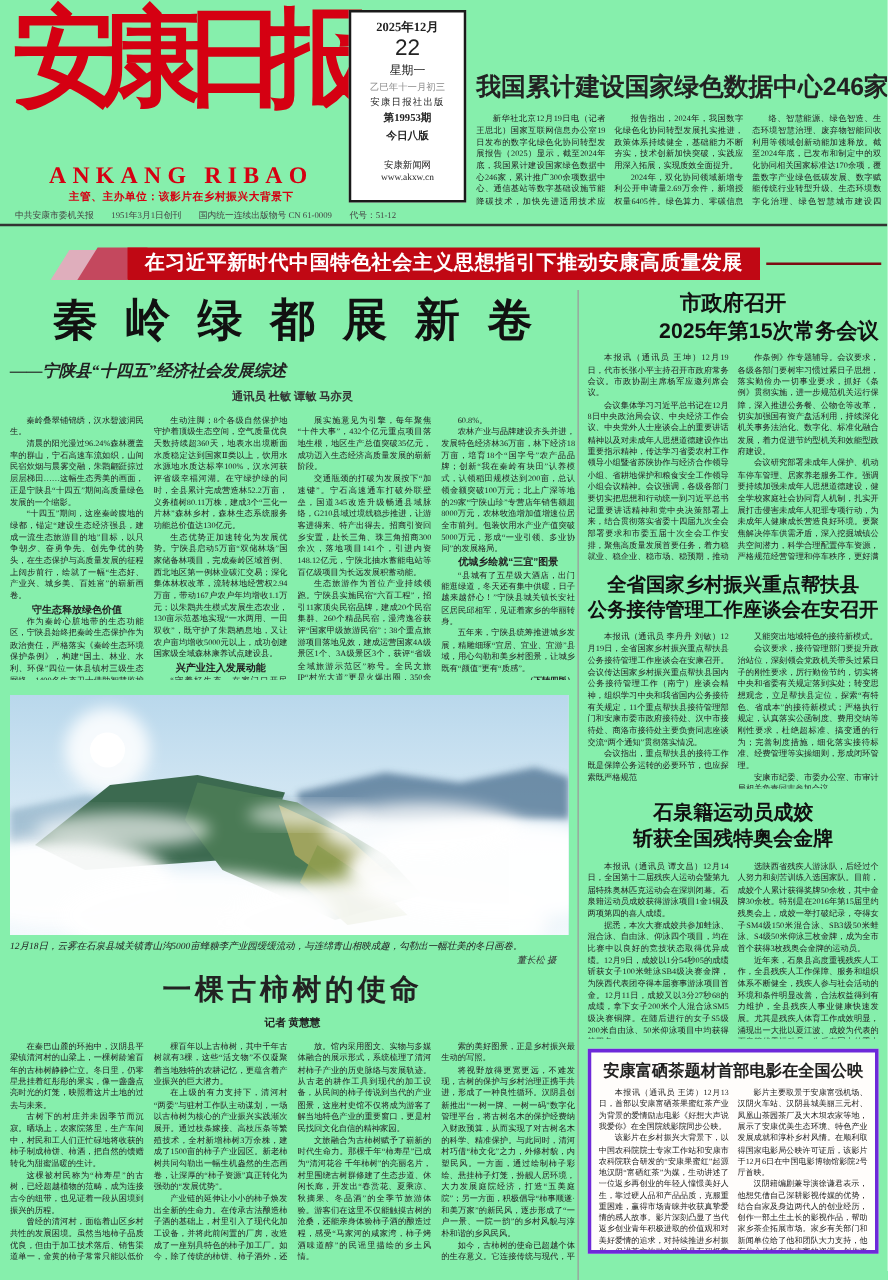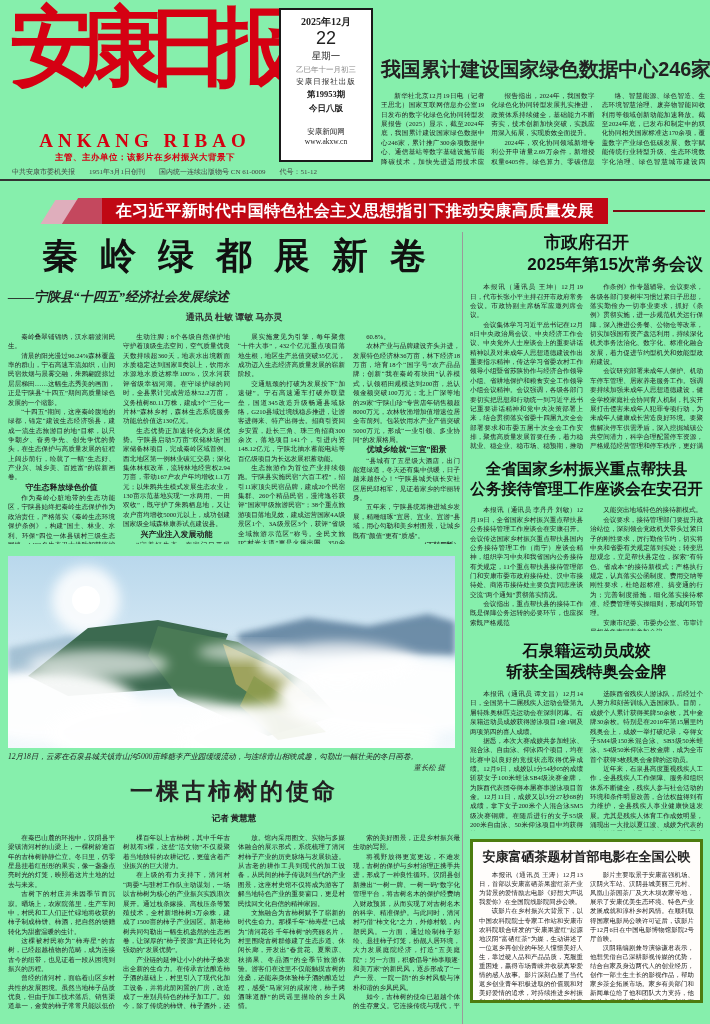--- a/index.html
+++ b/index.html
@@ -71,21 +71,21 @@
   .right-col{position:absolute;left:470px;top:232px;width:233px;height:792px;overflow:hidden;}
   .rc-h{font-family:"Liberation Sans","DejaVu Sans",sans-serif;font-weight:bold;text-align:center;
         color:#111;line-height:1.3;}
   .gov-h1{font-size:17px;}
   .gov-h2{font-size:17px;text-align:right;}
   .gov-cols{gap:7px;margin-top:6px;height:168px;overflow:hidden;}
   .rec-h{font-size:15.5px;margin-top:9px;}
   .rec-cols{gap:7px;margin-top:6px;height:126px;overflow:hidden;}
   .ath-h{font-size:16px;margin-top:10px;}
   .ath-cols{gap:7px;margin-top:6px;height:142px;overflow:hidden;}
-  .movie-box{margin-top:8px;border:3px solid #4d7c0f;background:#fffdfb;padding:5px 6px;height:148px;
+  .movie-box{margin-top:8px;border:3px solid #6d28d9;background:#fffdfb;padding:5px 6px;height:148px;
              overflow:hidden;box-sizing:content-box;}
   .movie-title{font-family:"Liberation Sans","DejaVu Sans",sans-serif;font-weight:bold;font-size:13px;
                text-align:center;white-space:nowrap;margin:1px 0 4px;}
   .movie-cols{gap:7px;height:132px;overflow:hidden;}
   .movie-cols .col{font-size:6.4px;}
 </style>
 </head>
 <body>
 
 <div class="page">

